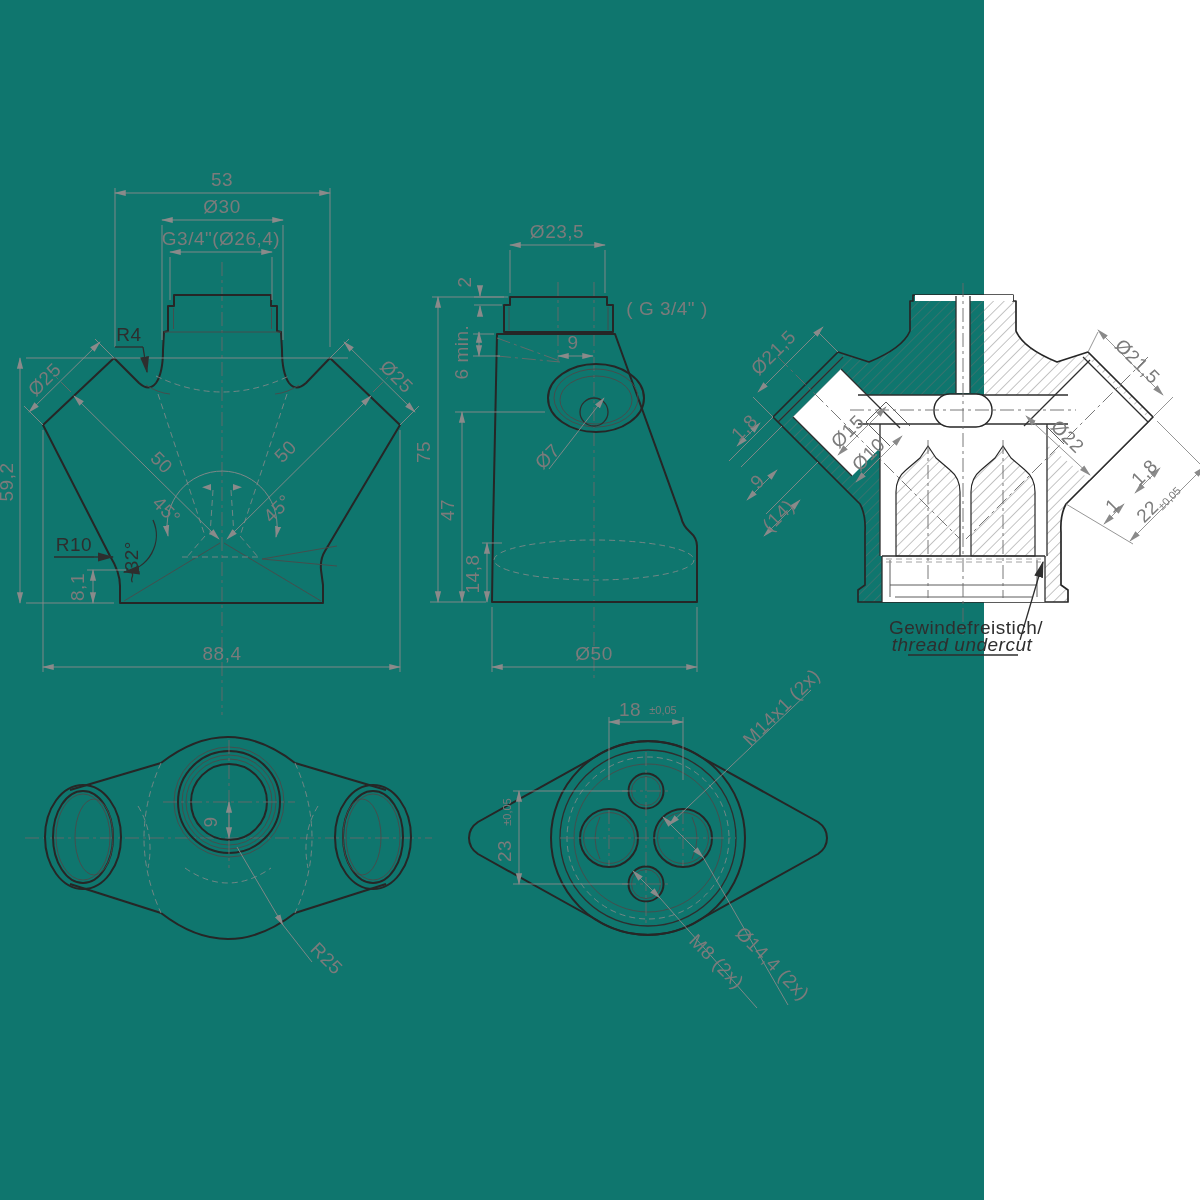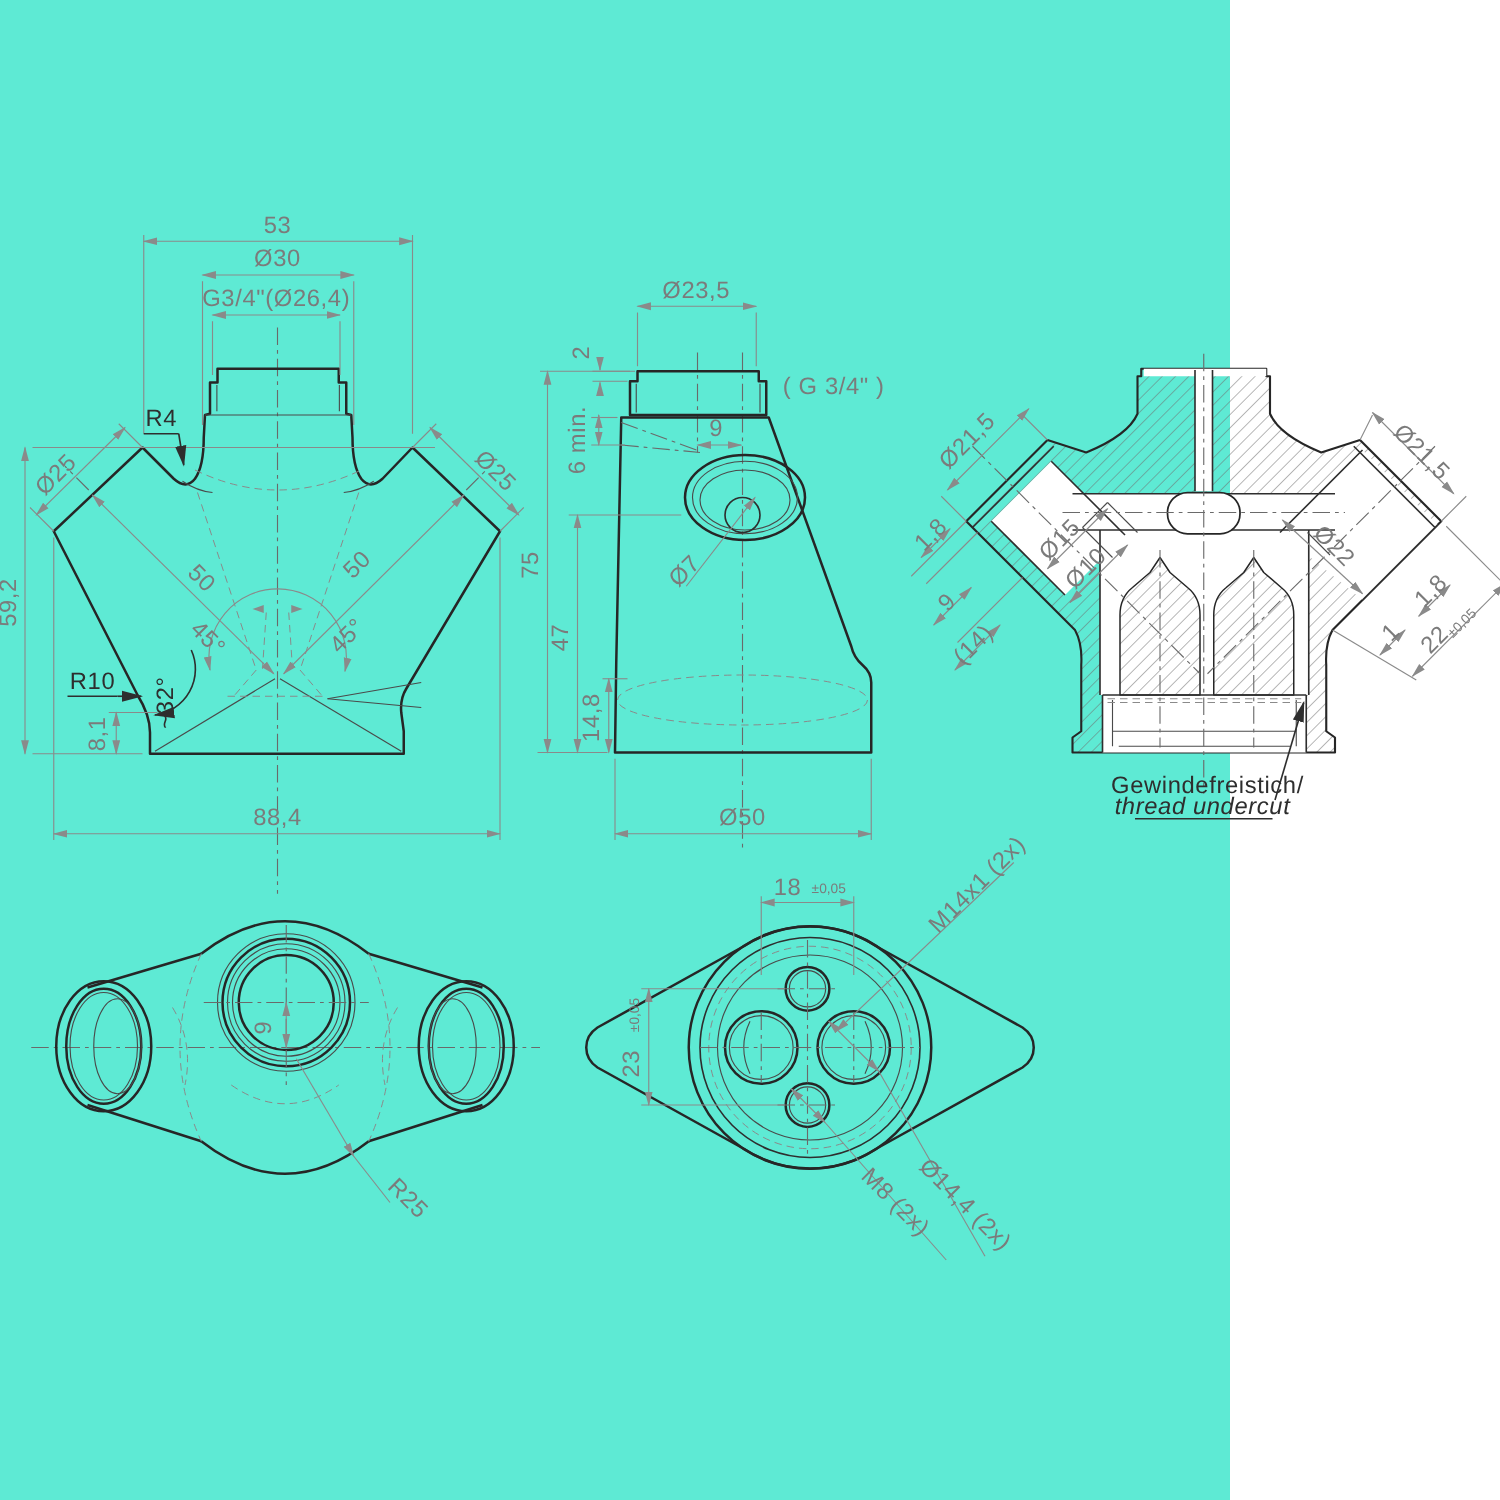--- a/index.html
+++ b/index.html
@@ -1,16 +1,16 @@
 <!DOCTYPE html>
 <html><head>
 <meta charset="utf-8">
 <style>
   html,body{margin:0;padding:0;background:#fff;}
-  .canvas{width:984px;height:1200px;background:#5eead4;position:relative;}
+  .canvas{width:984px;height:1200px;background:#0f766e;position:relative;}
   svg{font-family:"Liberation Sans", sans-serif;}
   text{fill:#7b7b7b;font-size:19px;letter-spacing:.5px;}
   text.sm{font-size:11px;letter-spacing:0;}
   text.note{fill:#2e2e2e;}
   text.it{font-style:italic;}
   .outl{fill:none;stroke:#262626;stroke-width:2;stroke-linejoin:round;}
   .med{fill:none;stroke:#2e2e2e;stroke-width:1.3;}
   .thin{fill:none;stroke:#4a4a4a;stroke-width:.9;}
   .dim{fill:none;stroke:#8a8a8a;stroke-width:.9;}
   .cl{fill:none;stroke:#6a6a6a;stroke-width:.9;stroke-dasharray:14 4 3 4;}

